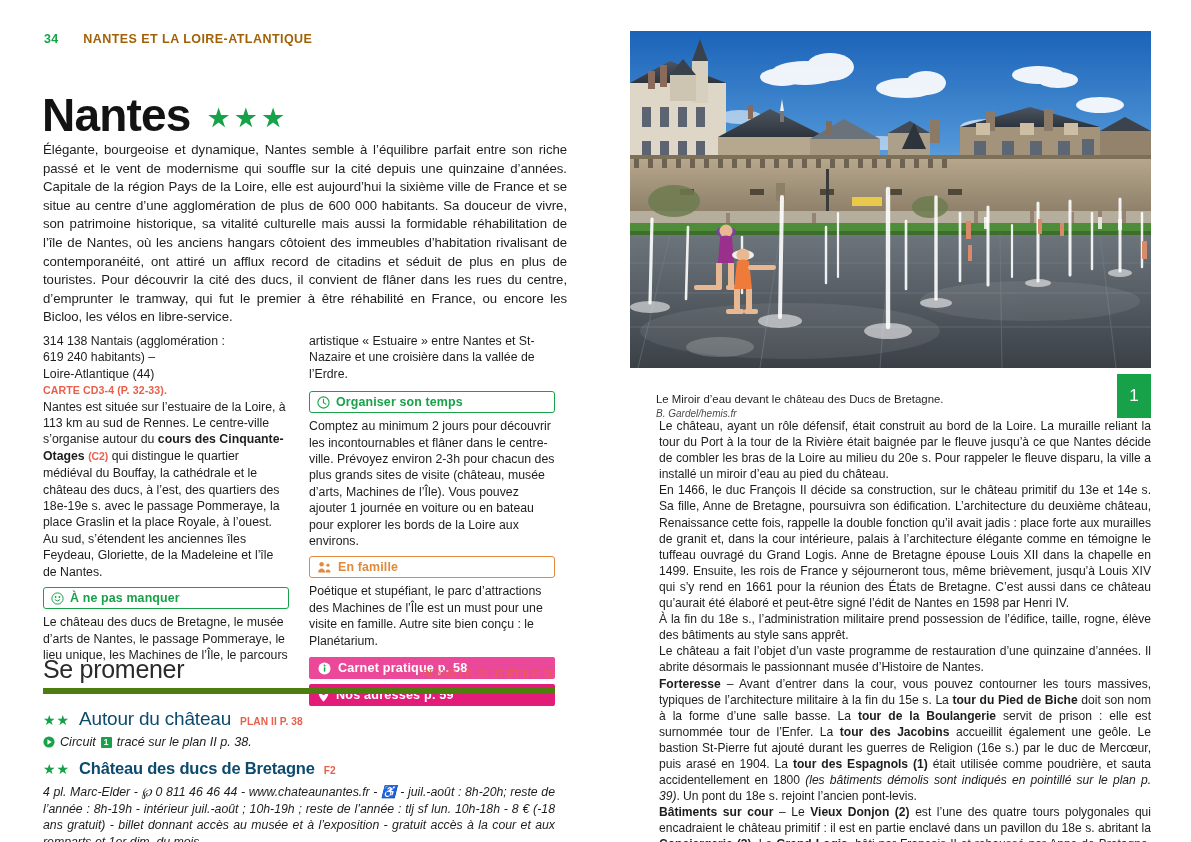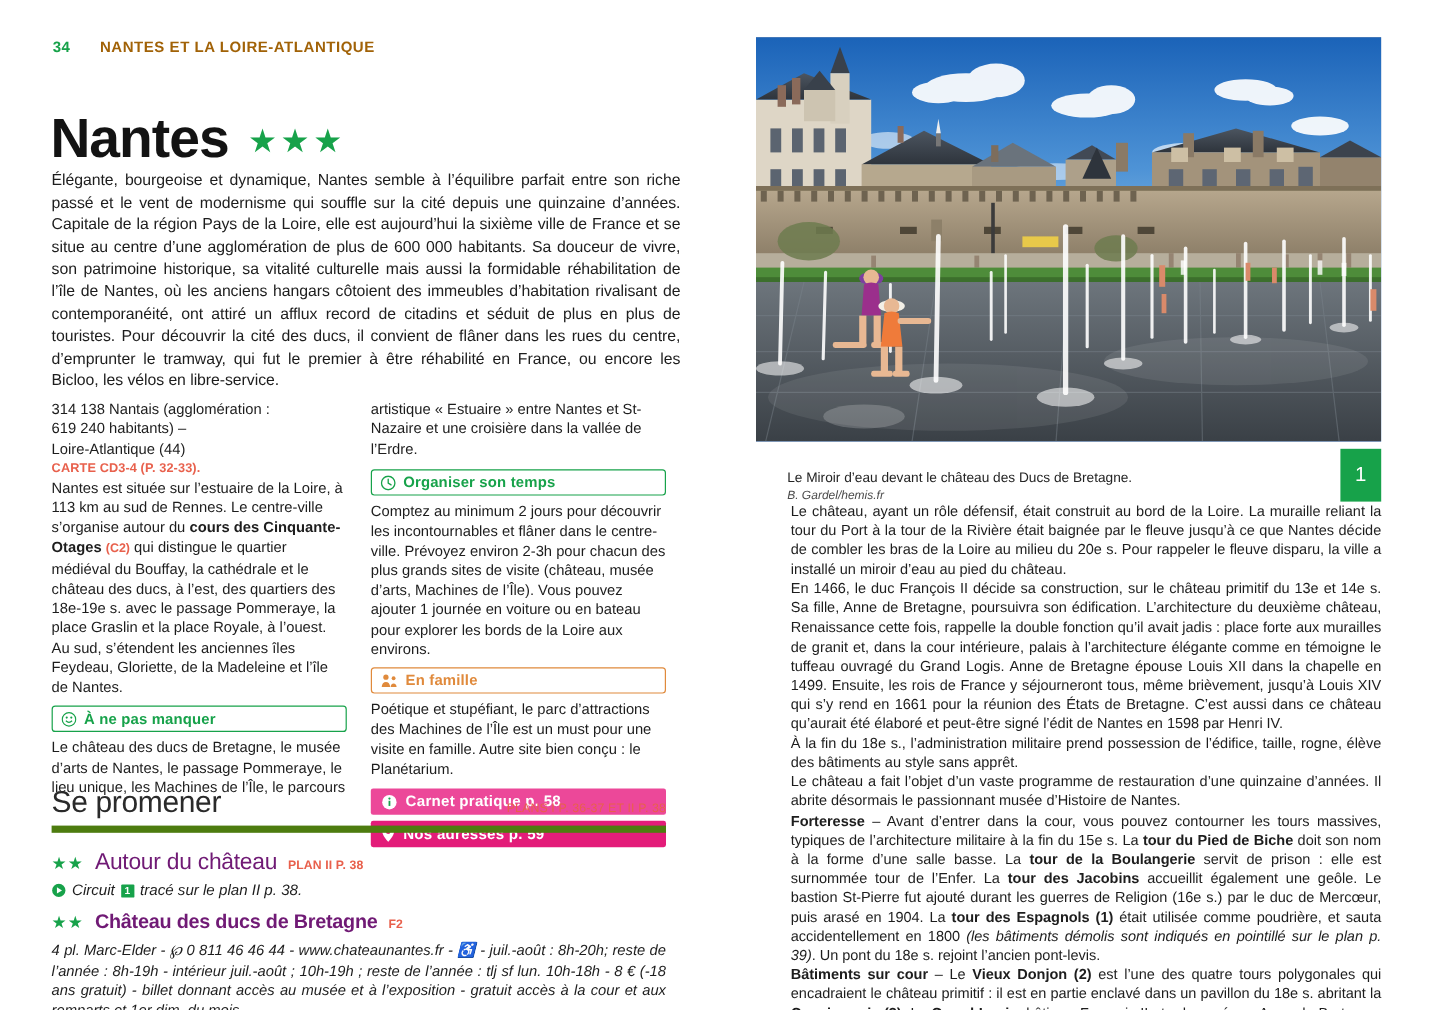--- a/index.html
+++ b/index.html
@@ -79,21 +79,21 @@
   
   .sp-wrap { position: absolute; left: 43px; top: 655px; width: 512px; }
   .sp-head-row { display: flex; align-items: flex-end; justify-content: space-between;
                  border-bottom: 6px solid #4d7c0f; padding-bottom: 4px; }
   .sp-title { font-size: 25px; color: #2a2a2a; letter-spacing: -0.3px; font-weight: normal; }
   .sp-plans { color: #e8604c; font-weight: normal; font-size: 10.3px; letter-spacing: 0.1px;
               padding-bottom: 4px; }
 
   .sec-head { display: flex; align-items: baseline; gap: 9px; margin-top: 14px; }
   .stars-sm { color: #17a24a; font-size: 14px; letter-spacing: 1px; line-height: 1; }
-  .sec-title { font-size: 19px; color: #701a75; letter-spacing: -0.2px; }
+  .sec-title { font-size: 19px; color: #0c4a6e; letter-spacing: -0.2px; }
   .sec-title.b { font-weight: bold; font-size: 16.5px; }
   .plan-tag { color: #e8604c; font-weight: bold; font-size: 10.2px; letter-spacing: 0.1px; }
 
   .circuit-line { display: flex; align-items: center; gap: 5px; margin-top: 5px;
                   font-style: italic; font-size: 12.6px; color: #1d1d1d; }
   .sq-num { display: inline-flex; align-items: center; justify-content: center;
             width: 11px; height: 11px; background: #17a24a; color: #fff;
             font-size: 8.5px; font-weight: bold; font-style: normal; border-radius: 1px; }
 
   .practical {

